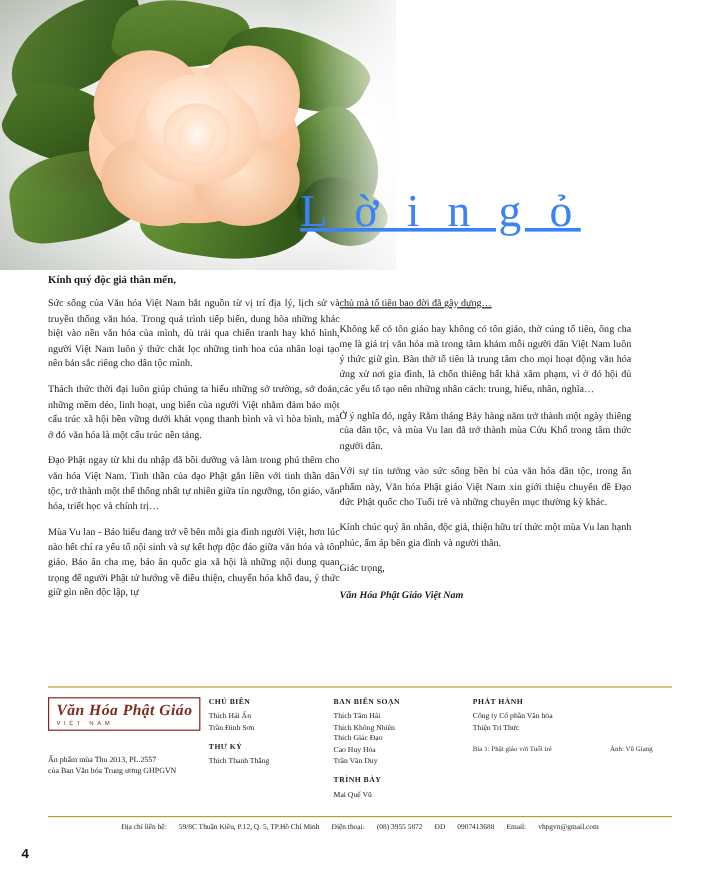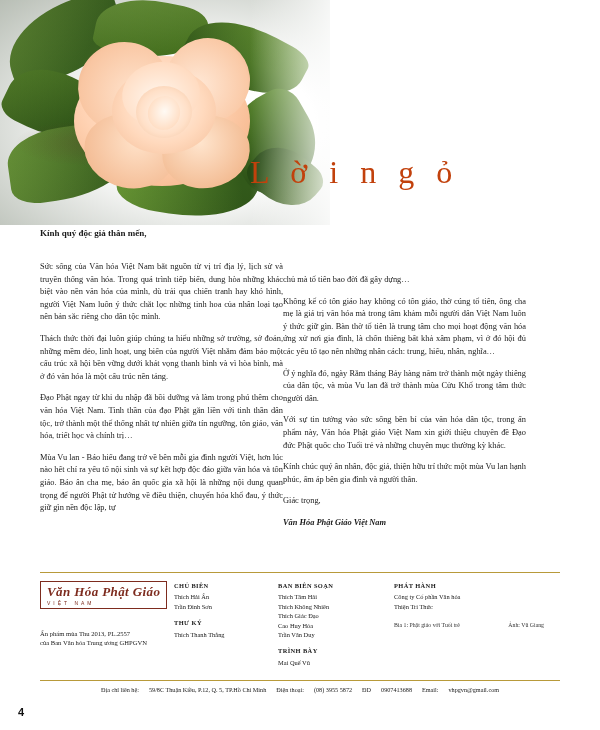--- a/index.html
+++ b/index.html
@@ -157,54 +157,55 @@
     left: 250px; top: 0; width: 120px; height: 225px;
     background: linear-gradient(90deg, rgba(255,255,255,0) 0%, #ffffff 82%);
   }
 
   
   .title {
     position: absolute;
     left: 250px;
     top: 154px;
     font-family: "Liberation Serif", serif;
-    font-size: 32px;
+    font-size: 38px;
     letter-spacing: 7px;
-    color: #c2410c;
+    color: #3b82f6;
     white-space: nowrap;
+    text-decoration: underline;
   }
 
   
   .content {
     position: absolute;
     left: 0;
     top: 228px;
     width: 600px;
     padding: 0 40px;
     box-sizing: border-box;
   }
   .salutation {
     font-size: 9px;
     font-weight: bold;
-    margin: 0 0 23px 0;
+    margin: 0 0 9px 0;
     width: 240px;
   }
   .cols {
     display: flex;
   }
   .col {
     width: 243px;
   }
   .col p {
     margin: 0 0 9px 0;
     font-size: 8.4px;
     line-height: 12.6px;
     text-align: justify;
   }
-  .col p.tight-top { margin-top: 13px; }
+  .col p.tight-top { margin-top: 0; text-decoration: underline; }
   .sign-off {
     font-size: 8.4px;
     margin: 14px 0 8px 0;
   }
   .sign-name {
     font-size: 9px;
     font-weight: bold;
     margin: 0;
     font-style: italic;
   }

